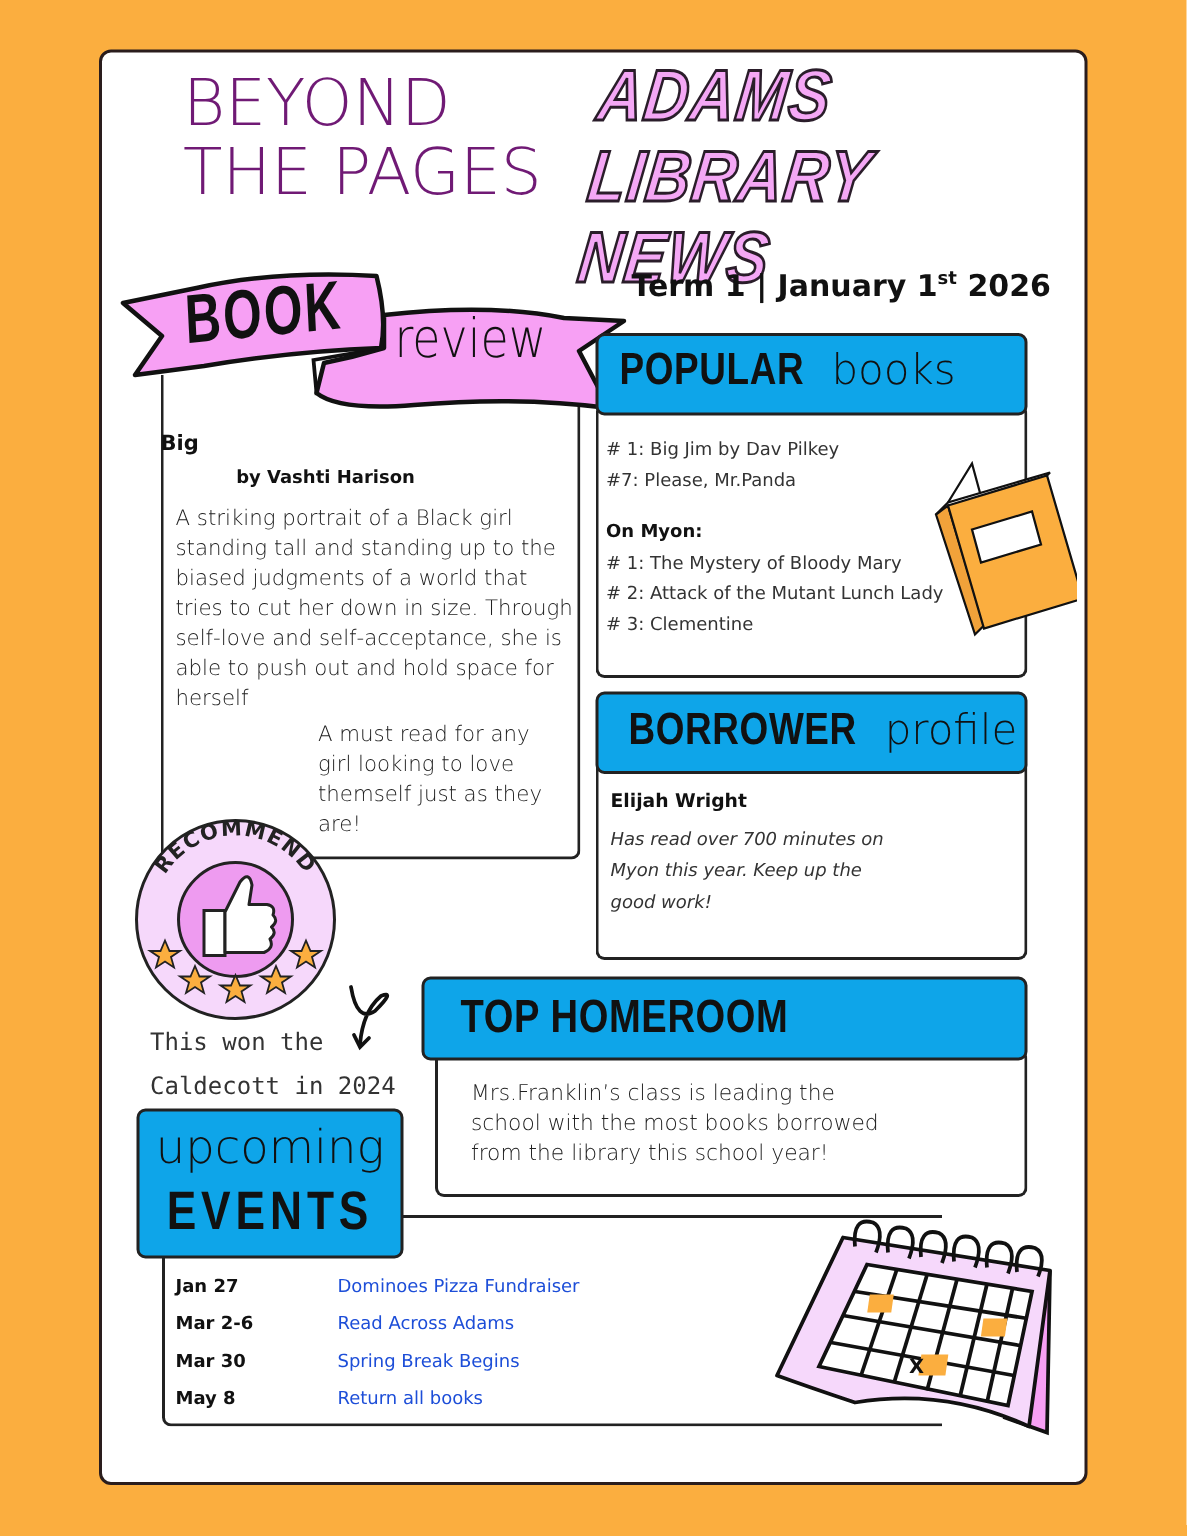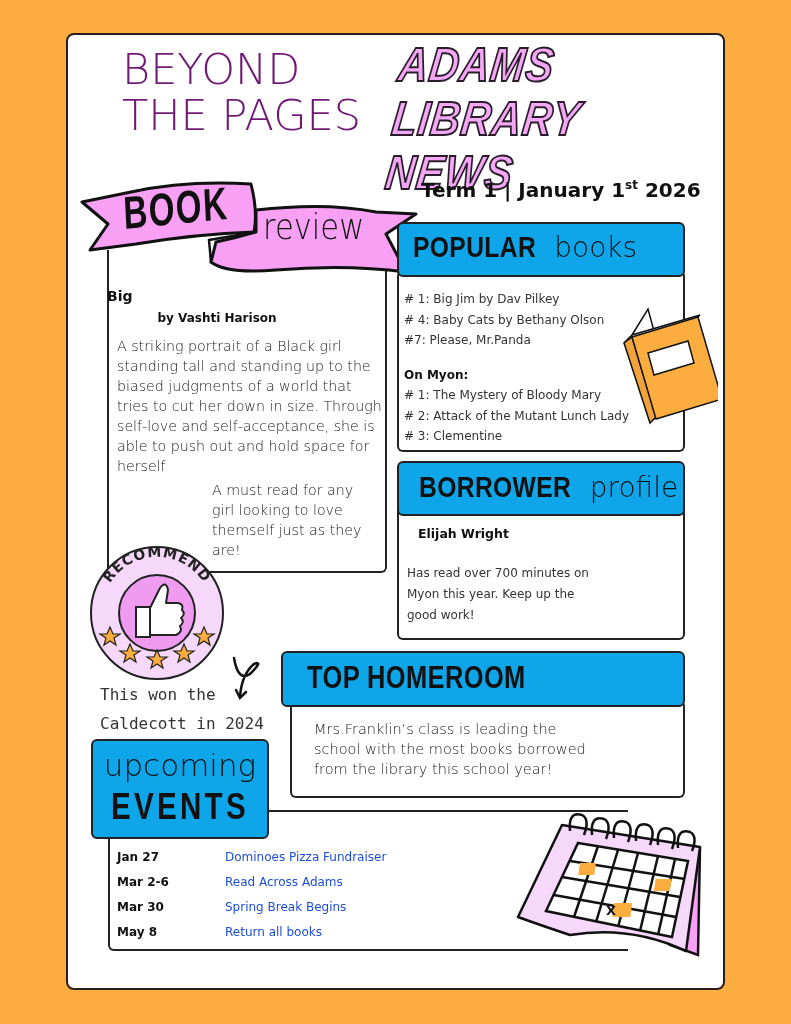--- a/index.html
+++ b/index.html
@@ -110,43 +110,42 @@
   <div>Caldecott in 2024</div>
 </div>
 
 <div class="box" style="left:397px; top:270px; width:288px; height:182px; border-top:none;"></div>
 <div class="hdr" style="left:397px; top:222px; width:288px; height:55px; padding:6px 0 0 14px;">
   <span class="hdr-strong">POPULAR</span>
   <span class="hdr-light" style="margin-left:-14px;">books</span>
 </div>
 <div class="abs sans-sm" style="left:404px; top:289px;">
   <div class="list-row"># 1: Big Jim by Dav Pilkey</div>
-  <div class="list-row"># 4: Baby Cats by Bethany Olson</div>
   <div class="list-row">#7: Please, Mr.Panda</div>
   <div style="height:14px"></div>
   <div class="list-row" style="font-weight:bold; color:#111;">On Myon:</div>
   <div class="list-row"># 1:   The Mystery of Bloody Mary</div>
   <div class="list-row"># 2:  Attack of the Mutant Lunch Lady</div>
   <div class="list-row"># 3:  Clementine</div>
 </div>
 <svg class="abs" style="left:618px; top:305px;" width="100" height="122" viewBox="0 0 100 122">
   <path d="M14 30 L30 4 L36 26" fill="#fff" stroke="#111" stroke-width="1.5"></path>
   <path d="M6 38 L14 30 L82 10 L76 16 Z" fill="#fff" stroke="#111" stroke-width="1.5"></path>
   <path d="M6 38 L32 118 L38 112 L14 32 Z" fill="#F1A23A" stroke="#111" stroke-width="1.5"></path>
   <path d="M14 32 L80 12 L104 94 L38 114 Z" fill="#FBAE3F" stroke="#111" stroke-width="1.5"></path>
   <path d="M30 48 L70 36 L76 58 L36 70 Z" fill="#fff" stroke="#111" stroke-width="1.5"></path>
 </svg>
 
 <div class="box" style="left:397px; top:505px; width:288px; height:135px; border-top:none;"></div>
 <div class="hdr" style="left:397px; top:461px; width:288px; height:55px; padding:7px 0 0 20px;">
   <span class="hdr-strong">BORROWER</span>
   <span class="hdr-light" style="margin-left:-20px;">profile</span>
 </div>
-<div class="abs" style="left:418px; top:526px; font-weight:bold; font-size:12.5px;">Elijah Wright</div>
-<div class="abs sans-sm" style="left:407px; top:563px; line-height:21px;">
+<div class="abs" style="left:407px; top:526px; font-weight:bold; font-size:12.5px;">Elijah Wright</div>
+<div class="abs sans-sm" style="left:407px; top:549px; line-height:21px;font-style:italic;">
   <div>Has read over 700 minutes on</div>
   <div>Myon this year. Keep up the</div>
   <div>good work!</div>
 </div>
 
 <div class="box" style="left:290px; top:700px; width:395px; height:98px; border-top:none;"></div>
 <div class="hdr" style="left:281px; top:651px; width:404px; height:56px; padding:7px 0 0 24px;">
   <span class="hdr-strong" style="font-size:31px;">TOP HOMEROOM</span>
 </div>
 <div class="abs hand" style="left:314px; top:719px; font-size:14.5px; line-height:20px;">

